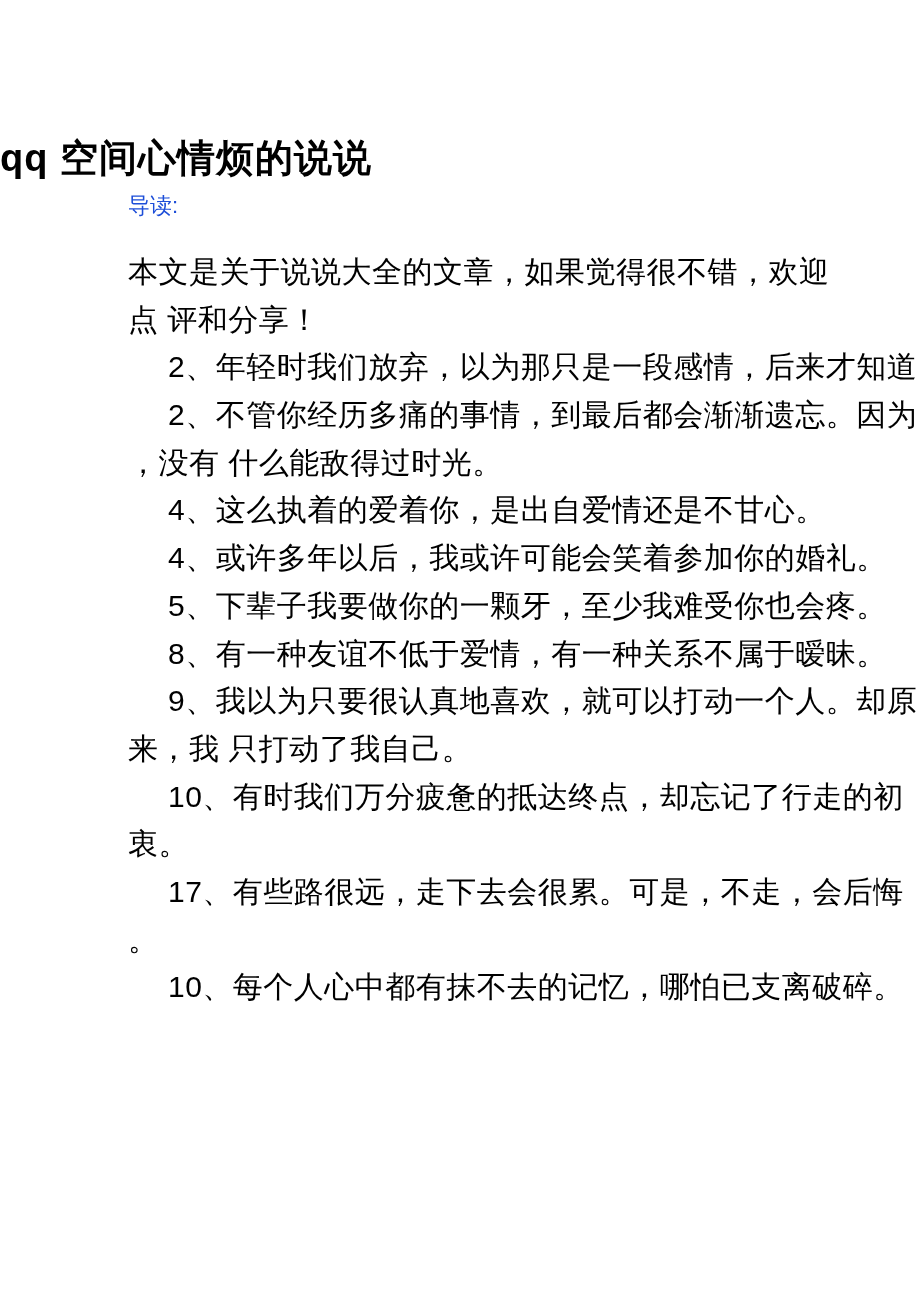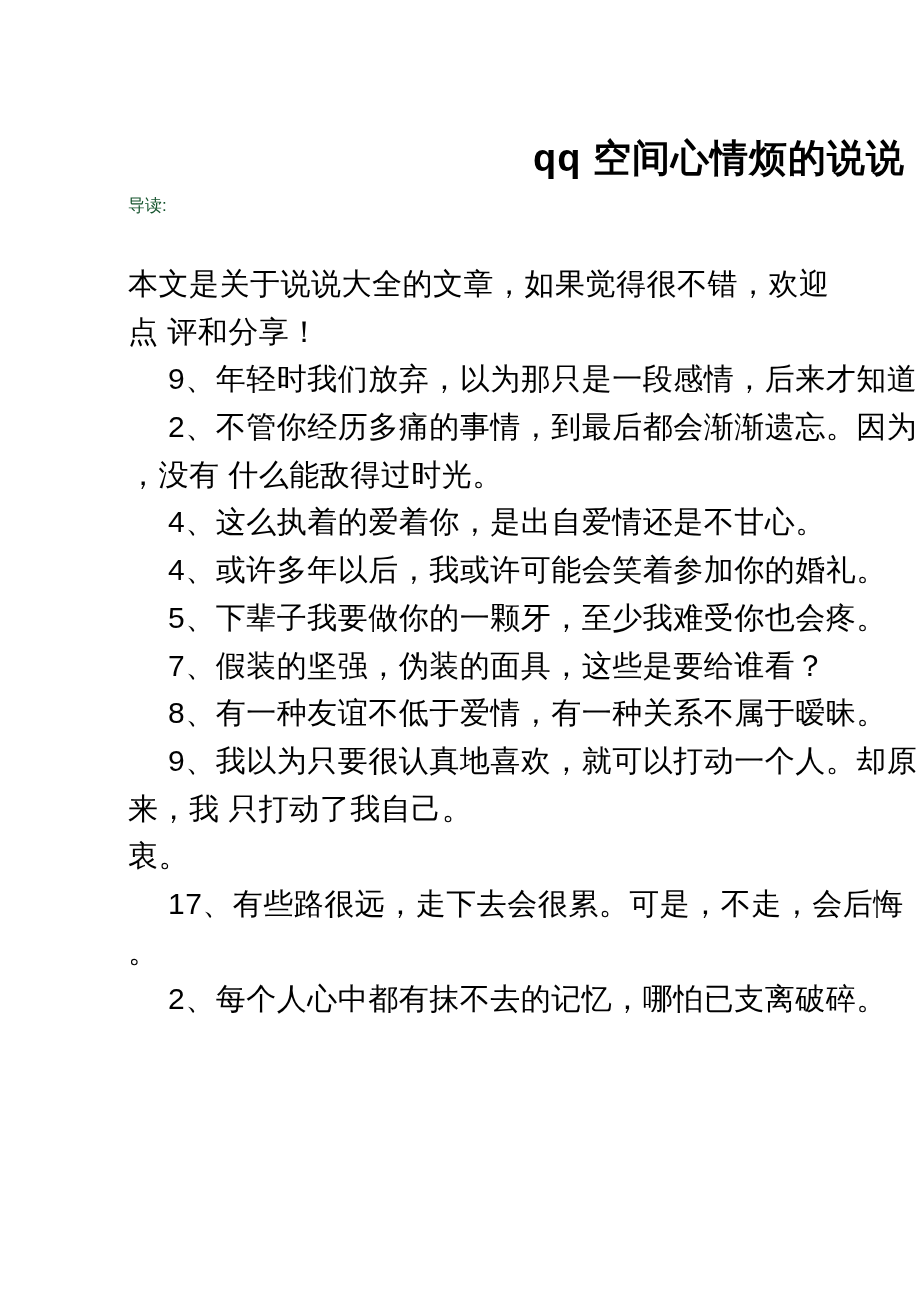--- a/index.html
+++ b/index.html
@@ -14,37 +14,37 @@
     background: #ffffff;
     color: #000000;
     font-family: "Liberation Sans", "DejaVu Sans", sans-serif;
     overflow: hidden;
     box-sizing: border-box;
   }
   .doc-title {
     margin: 0;
     padding-top: 134px;
     width: 905px;            
-    text-align: right;
+    text-align: left;
     font-size: 38px;
     line-height: 48px;
     font-weight: 700;
     letter-spacing: 1px;
     color: #000000;
   }
   .lead-label {
     margin-top: 12px;
     margin-left: 128px;
-    font-size: 17px;
+    font-size: 22px;
     line-height: 24px;
     font-weight: 400;
-    color: #14532d;
+    color: #1d4ed8;
   }
   .body-text {
-    margin-top: 42px;
+    margin-top: 30px;
     margin-left: 128px;
     margin-right: 100px;
     font-size: 30px;
     letter-spacing: 0.5px;
     color: #000000;
   }
   .body-line {
     line-height: 47.7px;
     height: 47.7px;
     white-space: pre;
@@ -58,28 +58,28 @@
 
 <div class="page">
   <h1 class="doc-title">qq 空间心情烦的说说</h1>
 
   <div class="lead-label">导读:</div>
 
   <div class="body-text">
 
   <div class="body-line">本文是关于说说大全的文章，如果觉得很不错，欢迎</div>
       <div class="body-line">点 评和分享！</div>
-      <div class="body-line indented">9、年轻时我们放弃，以为那只是一段感情，后来才知道</div>
+      <div class="body-line indented">2、年轻时我们放弃，以为那只是一段感情，后来才知道</div>
       <div class="body-line indented">2、不管你经历多痛的事情，到最后都会渐渐遗忘。因为</div>
       <div class="body-line">，没有 什么能敌得过时光。</div>
       <div class="body-line indented">4、这么执着的爱着你，是出自爱情还是不甘心。</div>
       <div class="body-line indented">4、或许多年以后，我或许可能会笑着参加你的婚礼。</div>
       <div class="body-line indented">5、下辈子我要做你的一颗牙，至少我难受你也会疼。</div>
-      <div class="body-line indented">7、假装的坚强，伪装的面具，这些是要给谁看？</div>
       <div class="body-line indented">8、有一种友谊不低于爱情，有一种关系不属于暧昧。</div>
       <div class="body-line indented">9、我以为只要很认真地喜欢，就可以打动一个人。却原</div>
       <div class="body-line">来，我 只打动了我自己。</div>
+      <div class="body-line indented">10、有时我们万分疲惫的抵达终点，却忘记了行走的初</div>
       <div class="body-line">衷。</div>
       <div class="body-line indented">17、有些路很远，走下去会很累。可是，不走，会后悔</div>
       <div class="body-line">。</div>
-      <div class="body-line indented">2、每个人心中都有抹不去的记忆，哪怕已支离破碎。</div>
+      <div class="body-line indented">10、每个人心中都有抹不去的记忆，哪怕已支离破碎。</div>
     </div>
 </div>
 
 </body></html>

